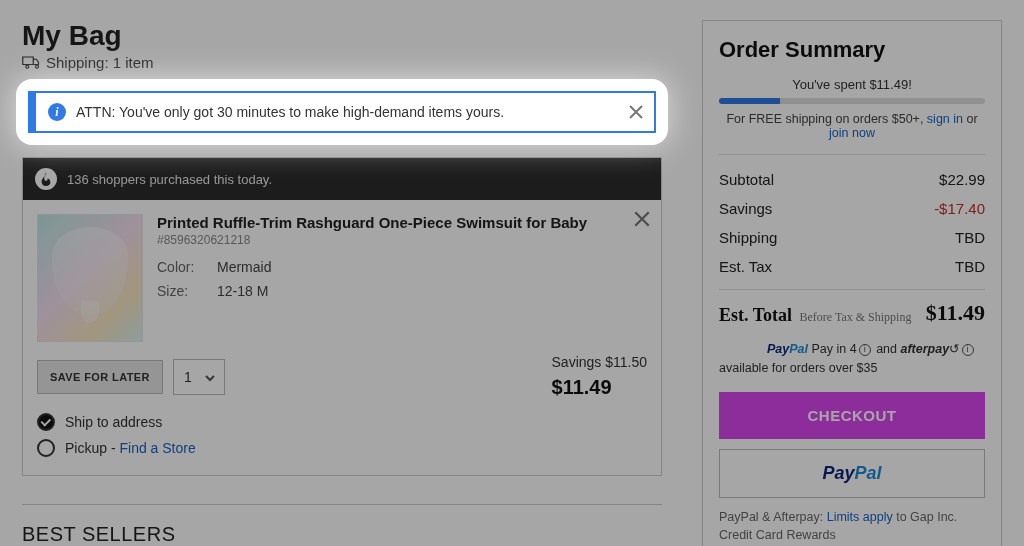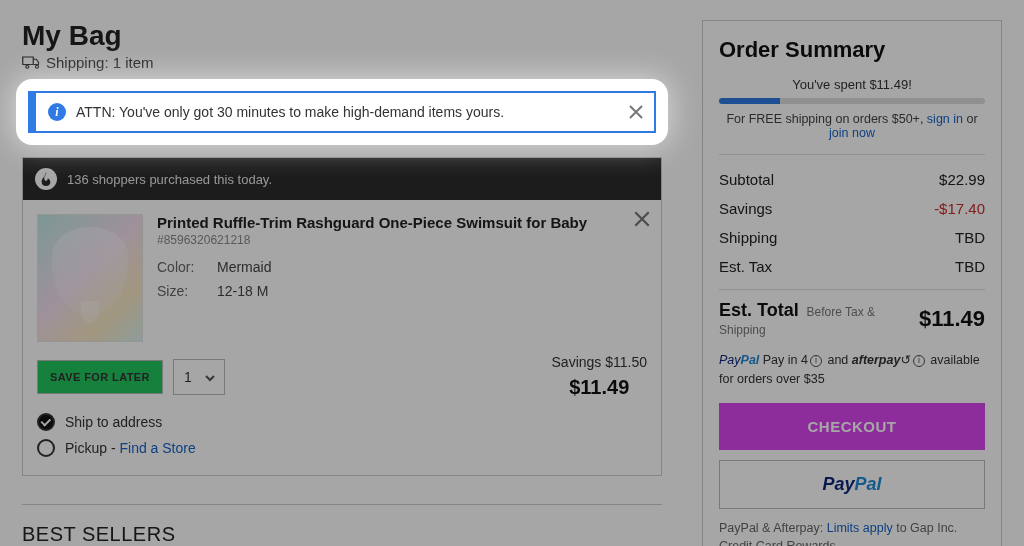--- a/index.html
+++ b/index.html
@@ -43,25 +43,25 @@
   .kv .k { width: 60px; color: #666; }
   .kv .v { color: #444; }
   .price-line .strike { text-decoration: line-through; color: #666; margin-right: 6px; }
   .price-line .now    { color: #c92c2c; }
 
   .item-remove { position: absolute; right: 10px; top: 10px; width: 18px; height: 18px; cursor: pointer; }
   .item-remove svg { width:100%; height:100%; stroke:#777; stroke-width:2; }
 
   .item-foot { display: flex; align-items: center; justify-content: space-between; padding: 12px 14px 0; }
   .foot-left { display: flex; align-items: center; gap: 10px; }
-  .save-later-btn { border: 1px solid #bbb; background: #22c55e; font-size: 11px; font-weight: 700; letter-spacing: .4px; padding: 10px 12px; cursor: pointer; color:#333; }
+  .save-later-btn { border: 1px solid #bbb; background: #e5e5e5; font-size: 11px; font-weight: 700; letter-spacing: .4px; padding: 10px 12px; cursor: pointer; color:#333; }
   .qty-select { border: 1px solid #bbb; background: #fff; font-size: 14px; padding: 9px 26px 9px 10px; cursor: pointer; position: relative; color:#333; min-width: 52px; text-align:left; }
   .qty-select .chev { position:absolute; right:8px; top:50%; transform:translateY(-50%); width:12px; height:12px; }
   .qty-select .chev svg{width:100%;height:100%;stroke:#555;stroke-width:2;fill:none;}
-  .foot-right { text-align: center; font-size: 14px; }
+  .foot-right { text-align: left; font-size: 14px; }
   .foot-right .sav { color:#333; margin-bottom: 6px; }
   .foot-right .big { font-size: 20px; font-weight: 700; color:#111; }
 
   .fulfil { padding: 10px 14px 0; font-size: 14px; color:#333; }
   .fulfil-row { display:flex; align-items:center; gap:10px; padding:4px 0; }
   .radio { width:18px; height:18px; border-radius:50%; border:2px solid #333; display:inline-flex; align-items:center; justify-content:center; background:#fff; }
   .radio.checked { background:#111; }
   .radio.checked::after { content:""; width:7px; height:4px; border-left:2px solid #fff; border-bottom:2px solid #fff; transform: rotate(-45deg) translate(0,-1px); }
   .link { color:#1763c6; cursor:pointer; }
 
@@ -72,27 +72,27 @@
   .summary { border:1px solid #ccc; background:#fff; padding:16px 16px 18px; font-size:14px; color:#333; }
   .summary h2 { font-size:22px; font-weight:600; color:#111; margin-bottom:14px; }
   .spent-wrap { text-align:center; font-size:13px; color:#333; margin-bottom:6px; }
   .progress { height:6px; border-radius:3px; background:#ddd; overflow:hidden; margin-bottom:8px; }
   .progress > div { height:100%; background:#2f7ae5; width:23%; }
   .free-ship { text-align:center; font-size:12.5px; color:#444; margin-bottom:14px; }
 
   .row { display:flex; justify-content:space-between; padding:6px 0; font-size:15px; color:#222; }
   .row .neg { color:#c92c2c; }
   hr.thin { border:none; border-top:1px solid #ddd; margin:8px 0 10px; }
-  .est-row { display:flex; justify-content:space-between; align-items:center; margin-bottom:14px; }
+  .est-row { display:flex; justify-content:space-between; align-items:flex-end; margin-bottom:14px;font-family:Liberation Serif, serif; }
   .est-row .lab { font-size:18px; font-weight:700; color:#111; }
   .est-row .sub { font-size:12px; color:#777; margin-left:4px; }
   .est-row .amt { font-size:22px; font-weight:700; color:#111; }
 
   .bn-pl { font-size:12.5px; color:#333; line-height:1.5; margin-bottom:14px; }
-  .bn-pl .pp { font-style:italic; font-weight:400; color:#10267b; }
+  .bn-pl .pp { font-style:italic; font-weight:700; color:#10267b;margin-left:48px; }
   .bn-pl .pp b { color:#1f8ad6; font-style:italic; }
   .bn-pl .ap { font-weight:700; font-style:italic; }
   .info-o { display:inline-flex; width:12px; height:12px; border:1px solid #555; border-radius:50%; align-items:center; justify-content:center; font-size:9px; color:#555; vertical-align:middle; margin:0 2px; }
 
   .checkout-btn { width:100%; background:#d946ef; color:#fff; border:none; padding:15px 0; font-size:15px; font-weight:700; letter-spacing:.5px; cursor:pointer; margin-bottom:10px; }
   .paypal-btn   { width:100%; background:#fff; border:1px solid #bbb; padding:13px 0; font-size:18px; font-weight:800; cursor:pointer; color:#10267b; font-style:italic; margin-bottom:10px; }
   .paypal-btn .half2 { color:#1f8ad6; }
 
   .footnote { font-size:12.5px; color:#666; line-height:1.5; }
 </style>

